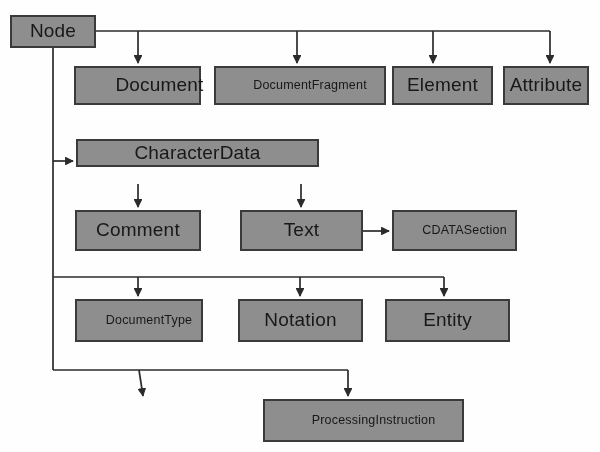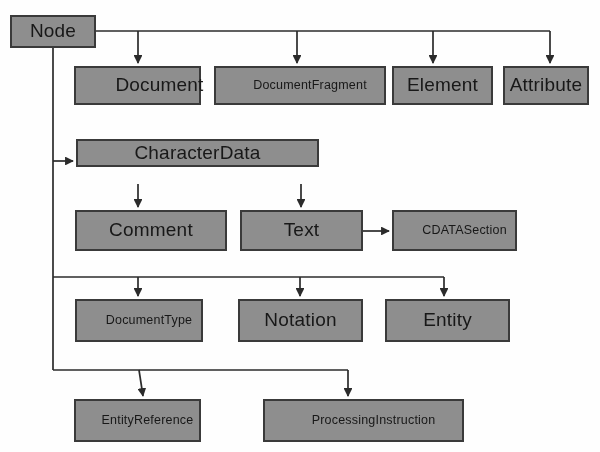--- a/index.html
+++ b/index.html
@@ -90,29 +90,28 @@
   <div class="node-box" style="left:74px;  top:66px;  width:127px; height:39px;padding-left:44px;">Document</div>
 
   <div class="node-box small-label" style="left:214px; top:66px;  width:172px; height:39px;">DocumentFragment</div>
 
   <div class="node-box" style="left:392px; top:66px;  width:101px; height:39px;">Element</div>
 
   <div class="node-box" style="left:503px; top:66px;  width:86px;  height:39px;">Attribute</div>
 
   <div class="node-box" style="left:76px;  top:139px; width:243px; height:28px;">CharacterData</div>
 
-  <div class="node-box" style="left:75px;  top:210px; width:152px; height:41px;">Comment</div>
+  <div class="node-box" style="left:75px;  top:210px; width:126px; height:41px;">Comment</div>
 
   <div class="node-box" style="left:240px; top:210px; width:123px; height:41px;text-align:center;">Text</div>
 
   <div class="node-box small-label" style="left:392px; top:210px; width:125px; height:41px;">CDATASection</div>
 
   <div class="node-box small-label" style="left:75px;  top:299px; width:128px; height:43px;">DocumentType</div>
 
   <div class="node-box" style="left:385px; top:299px; width:125px; height:43px;">Entity</div>
 
   <div class="node-box" style="left:238px; top:299px; width:125px; height:43px;">Notation</div>
 
-  <div class="node-box small-label" style="left:74px;  top:399px; width:127px; height:43px;">EntityReference</div>
 
   <div class="node-box small-label" style="left:263px; top:399px; width:201px; height:43px;">ProcessingInstruction</div>
 
 </div>
 
 </body></html>

